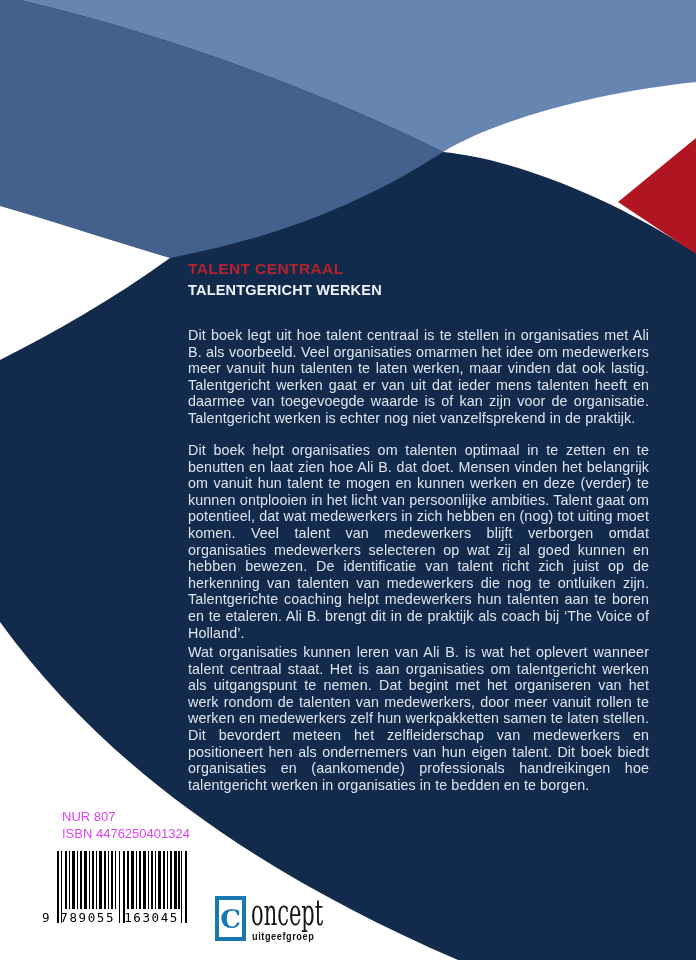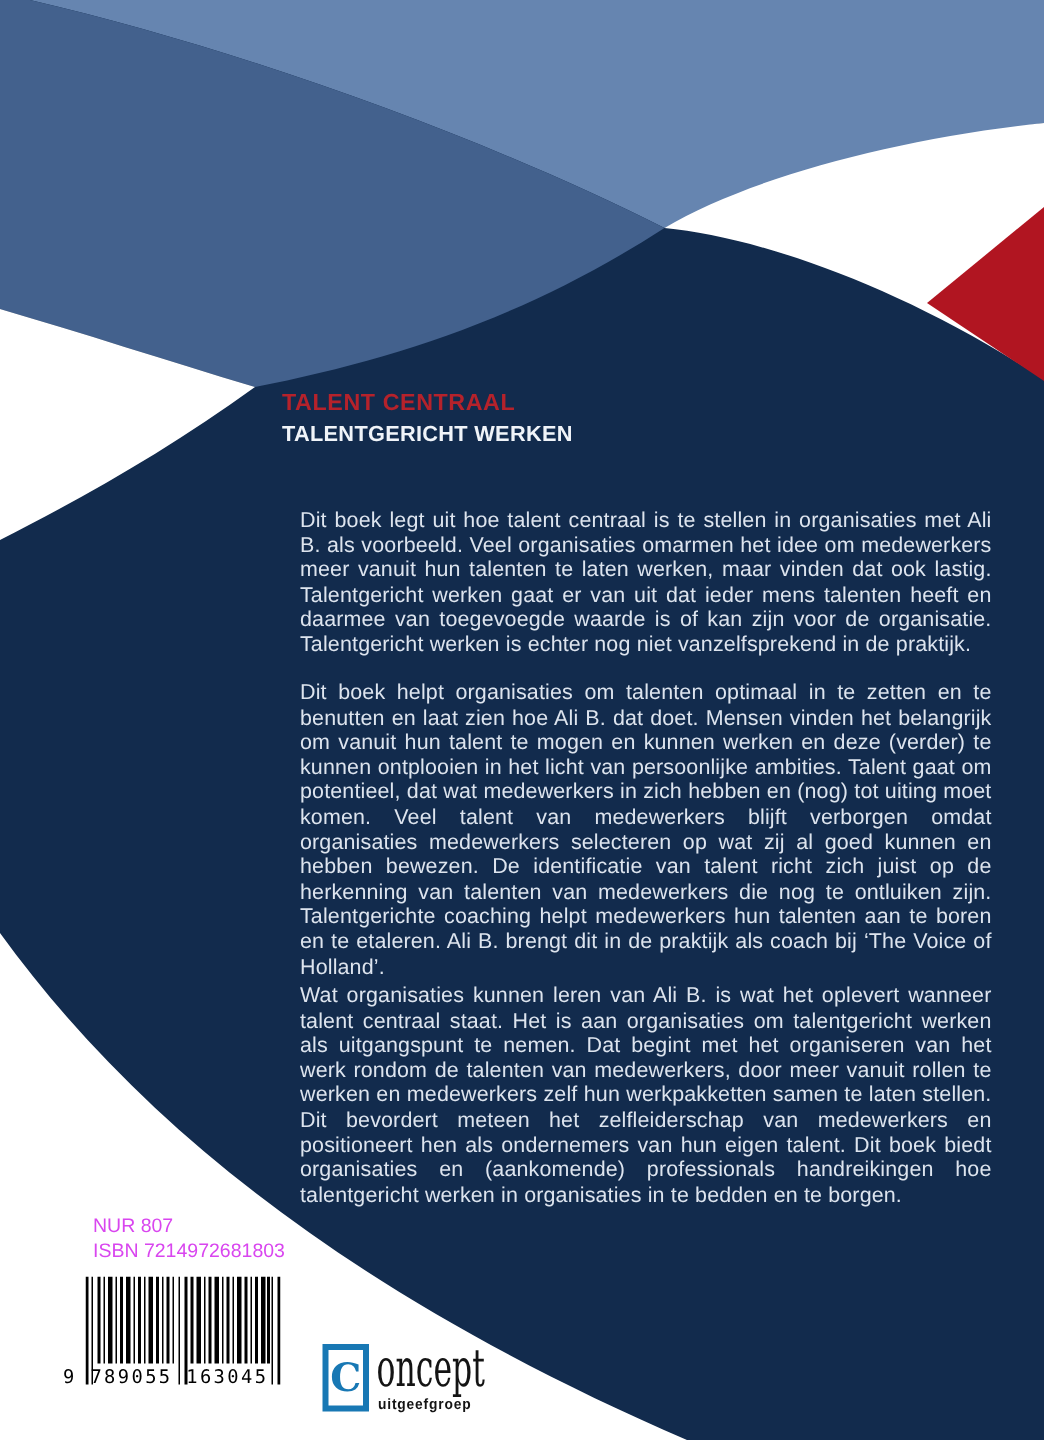--- a/index.html
+++ b/index.html
@@ -15,21 +15,21 @@
     position:absolute;left:188px;top:260px;width:461px;
     font-size:15.5px;font-weight:bold;letter-spacing:.4px;
     color:#B5222B;
   }
   .book-subtitle{
     position:absolute;left:188px;top:280px;width:461px;
     font-size:14.5px;font-weight:bold;letter-spacing:.2px;
     color:#F0F4F9;line-height:20.5px;
   }
   .para{
-    position:absolute;left:188px;width:461px;margin:12px;
+    position:absolute;left:188px;width:461px;margin:0;
     font-size:14.3px;line-height:16.6px;text-align:justify;
     color:#DDE4EE;letter-spacing:.1px;
   }
   .p1{top:327px;}
   .p2{top:442px;}
   .p3{top:644px;}
 
   .print-codes{
     position:absolute;left:62px;top:808px;
     font-size:13px;line-height:17px;color:#d946ef;
@@ -83,21 +83,21 @@
   <div class="book-subtitle">
     <div>TALENTGERICHT WERKEN</div>
   </div>
 
   <p class="para p1">Dit boek legt uit hoe talent centraal is te stellen in organisaties met Ali B. als voorbeeld. Veel organisaties omarmen het idee om medewerkers meer vanuit hun talenten te laten werken, maar vinden dat ook lastig. Talentgericht werken gaat er van uit dat ieder mens talenten heeft en daarmee van toegevoegde waarde is of kan zijn voor de organisatie. Talentgericht werken is echter nog niet vanzelfsprekend in de praktijk.</p>
   <p class="para p2">Dit boek helpt organisaties om talenten optimaal in te zetten en te benutten en laat zien hoe Ali B. dat doet. Mensen vinden het belangrijk om vanuit hun talent te mogen en kunnen werken en deze (verder) te kunnen ontplooien in het licht van persoonlijke ambities. Talent gaat om potentieel, dat wat medewerkers in zich hebben en (nog) tot uiting moet komen. Veel talent van medewerkers blijft verborgen omdat organisaties medewerkers selecteren op wat zij al goed kunnen en hebben bewezen. De identificatie van talent richt zich juist op de herkenning van talenten van medewerkers die nog te ontluiken zijn. Talentgerichte coaching helpt medewerkers hun talenten aan te boren en te etaleren. Ali B. brengt dit in de praktijk als coach bij ‘The Voice of Holland’.</p>
   <p class="para p3">Wat organisaties kunnen leren van Ali B. is wat het oplevert wanneer talent centraal staat. Het is aan organisaties om talentgericht werken als uitgangspunt te nemen. Dat begint met het organiseren van het werk rondom de talenten van medewerkers, door meer vanuit rollen te werken en medewerkers zelf hun werkpakketten samen te laten stellen. Dit bevordert meteen het zelfleiderschap van medewerkers en positioneert hen als ondernemers van hun eigen talent. Dit boek biedt organisaties en (aankomende) professionals handreikingen hoe talentgericht werken in organisaties in te bedden en te borgen.</p>
 
   <div class="print-codes">
     <div>NUR 807</div>
-    <div>ISBN 7214972681803</div>
+    <div>ISBN 4476250401324</div>
   </div>
 
   <div class="barcode">
     <svg width="130" height="76" viewBox="0 0 130 76" aria-hidden="true">
       <g fill="#000">
         <rect x="0" y="0" width="2" height="72"></rect>
           <rect x="4" y="0" width="1" height="72"></rect>
         <rect x="8" y="0" width="2" height="58"></rect>
           <rect x="12" y="0" width="1" height="58"></rect>
         <rect x="15" y="0" width="3" height="58"></rect>

